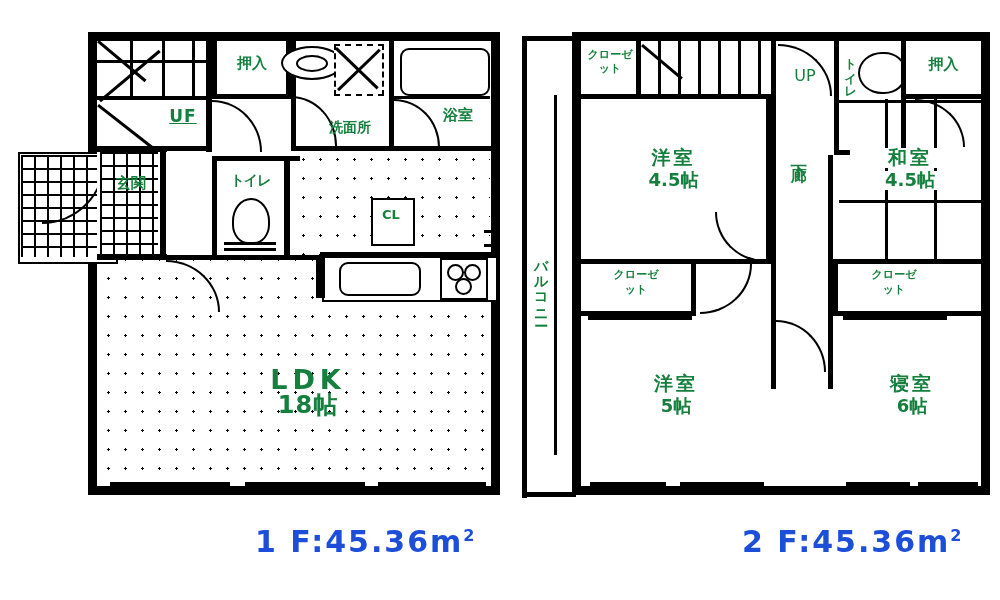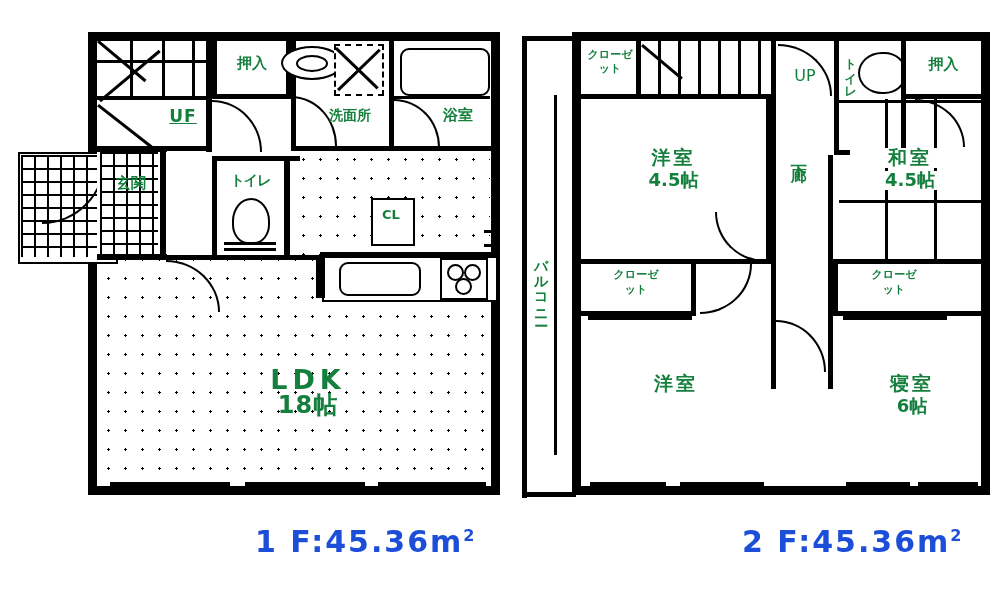--- a/index.html
+++ b/index.html
@@ -105,21 +105,21 @@
     <div class="wall" style="left:291px;top:36px;width:5px;height:115px;"></div>
     <div class="wall" style="left:291px;top:146px;width:105px;height:5px;"></div>
 
     <div class="ell" style="left:281px;top:46px;width:58px;height:30px;"></div>
     <div class="ell" style="left:296px;top:55px;width:28px;height:13px;"></div>
 
     <div class="dash" style="left:334px;top:44px;width:46px;height:48px;"></div>
     <div class="slash" style="left:337px;top:47px;width:58px;height:2.5px;transform:rotate(44deg);"></div>
     <div class="slash" style="left:337px;top:89px;width:58px;height:2.5px;transform:rotate(-44deg);"></div>
     <div class="doorarc tr" style="left:291px;top:96px;width:44px;height:48px;"></div>
-    <div class="lbl" style="left:320px;top:108px;width:60px;font-size:14px;">洗面所</div>
+    <div class="lbl" style="left:320px;top:120px;width:60px;font-size:14px;">洗面所</div>
 
     <div class="room" style="left:394px;top:41px;width:96px;height:105px;"></div>
     <div class="wall" style="left:389px;top:36px;width:5px;height:115px;"></div>
     <div class="wall" style="left:389px;top:146px;width:105px;height:5px;"></div>
     <div class="rnd" style="left:400px;top:48px;width:86px;height:44px;"></div>
     <div class="thin" style="left:394px;top:96px;width:96px;height:3px;"></div>
     <div class="doorarc tr" style="left:394px;top:99px;width:44px;height:46px;"></div>
     <div class="lbl" style="left:430px;top:108px;width:56px;font-size:15px;">浴室</div>
 
     <div class="wall" style="left:166px;top:255px;width:325px;height:5px;"></div>
@@ -229,20 +229,21 @@
     <div class="wall" style="left:318px;top:259px;width:158px;height:5px;"></div>
     <div class="room" style="left:329px;top:264px;width:110px;height:46px;"></div>
     <div class="wall" style="left:323px;top:259px;width:5px;height:56px;"></div>
     <div class="wall" style="left:323px;top:311px;width:153px;height:5px;"></div>
     <div class="lbl" style="left:329px;top:268px;width:110px;font-size:11px;line-height:1.35;">クローゼ<br>ット</div>
     <div class="thin" style="left:333px;top:316px;width:104px;height:4px;"></div>
     <div class="tri" style="left:378px;top:320px;border-left:9px solid transparent;border-right:9px solid transparent;border-top:18px solid #000;"></div>
 
     <div class="room" style="left:71px;top:320px;width:190px;height:166px;"></div>
     <div class="lbl" style="left:86px;top:374px;width:160px;font-size:19px;letter-spacing:3px;">洋室</div>
+    <div class="lbl" style="left:86px;top:397px;width:160px;font-size:18px;">5帖</div>
     <div class="thin" style="left:80px;top:482px;width:76px;height:4px;"></div>
     <div class="thin" style="left:170px;top:482px;width:84px;height:4px;"></div>
 
     <div class="room" style="left:329px;top:320px;width:142px;height:166px;"></div>
     <div class="lbl" style="left:340px;top:374px;width:124px;font-size:19px;letter-spacing:3px;">寝室</div>
     <div class="lbl" style="left:340px;top:397px;width:124px;font-size:18px;">6帖</div>
     <div class="thin" style="left:336px;top:482px;width:64px;height:4px;"></div>
     <div class="thin" style="left:408px;top:482px;width:60px;height:4px;"></div>
     <div class="doorarc tr" style="left:266px;top:320px;width:48px;height:50px;"></div>
 

